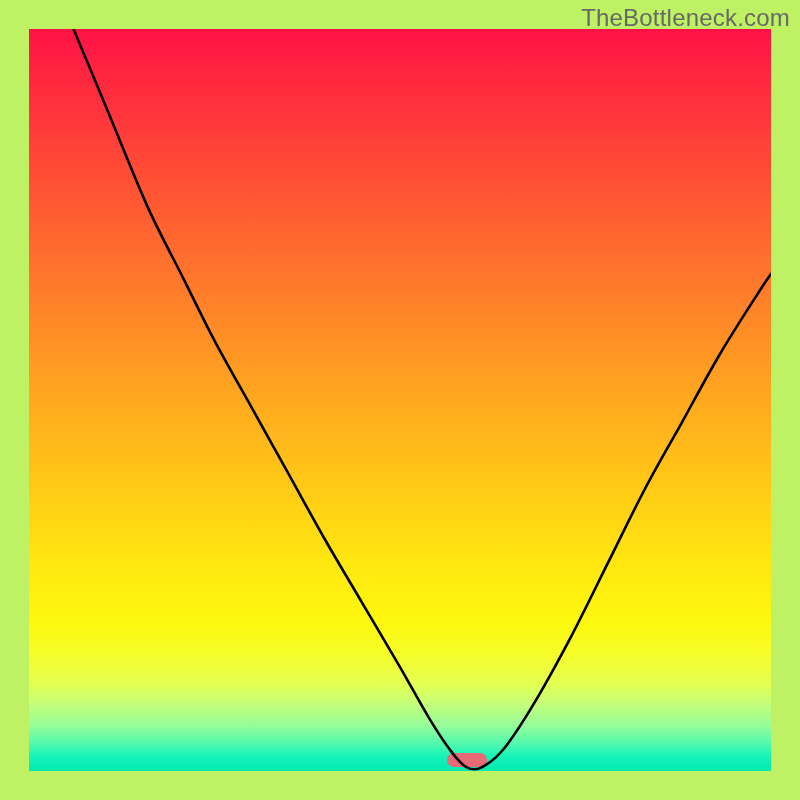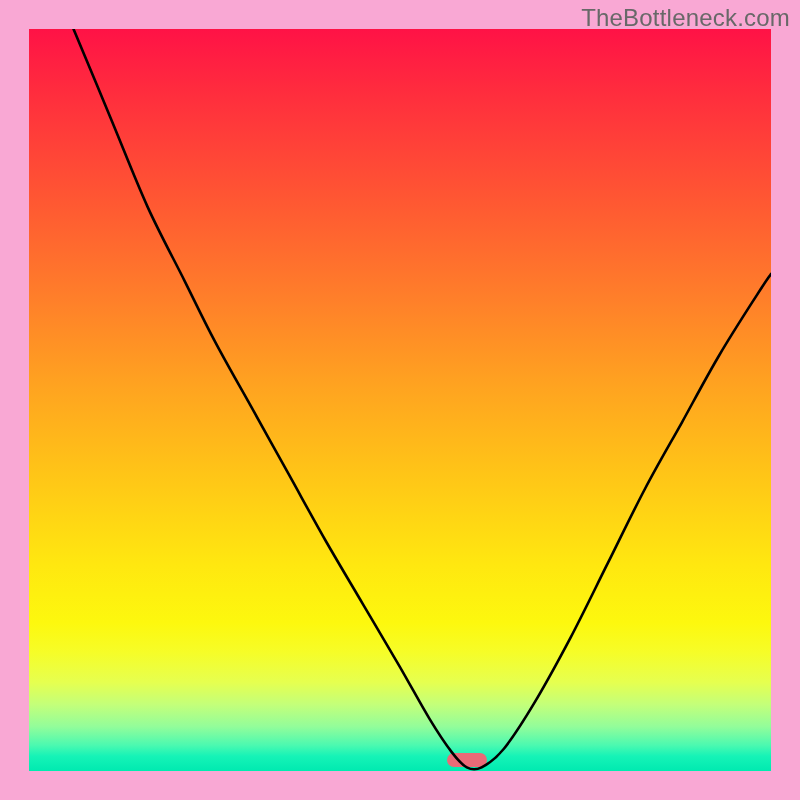--- a/index.html
+++ b/index.html
@@ -8,21 +8,21 @@
     width: 800px;
     height: 800px;
     background: #000;
     overflow: hidden;
     font-family: Arial, Helvetica, sans-serif;
   }
   .frame {
     position: relative;
     width: 800px;
     height: 800px;
-    background: #f9a8d4;
+    background: #bef264;
   }
   .watermark {
     position: absolute;
     top: 4px;
     right: 10px;
     color: #686868;
     font-size: 24px;
     font-weight: 500;
     letter-spacing: 0.2px;
     z-index: 30;

